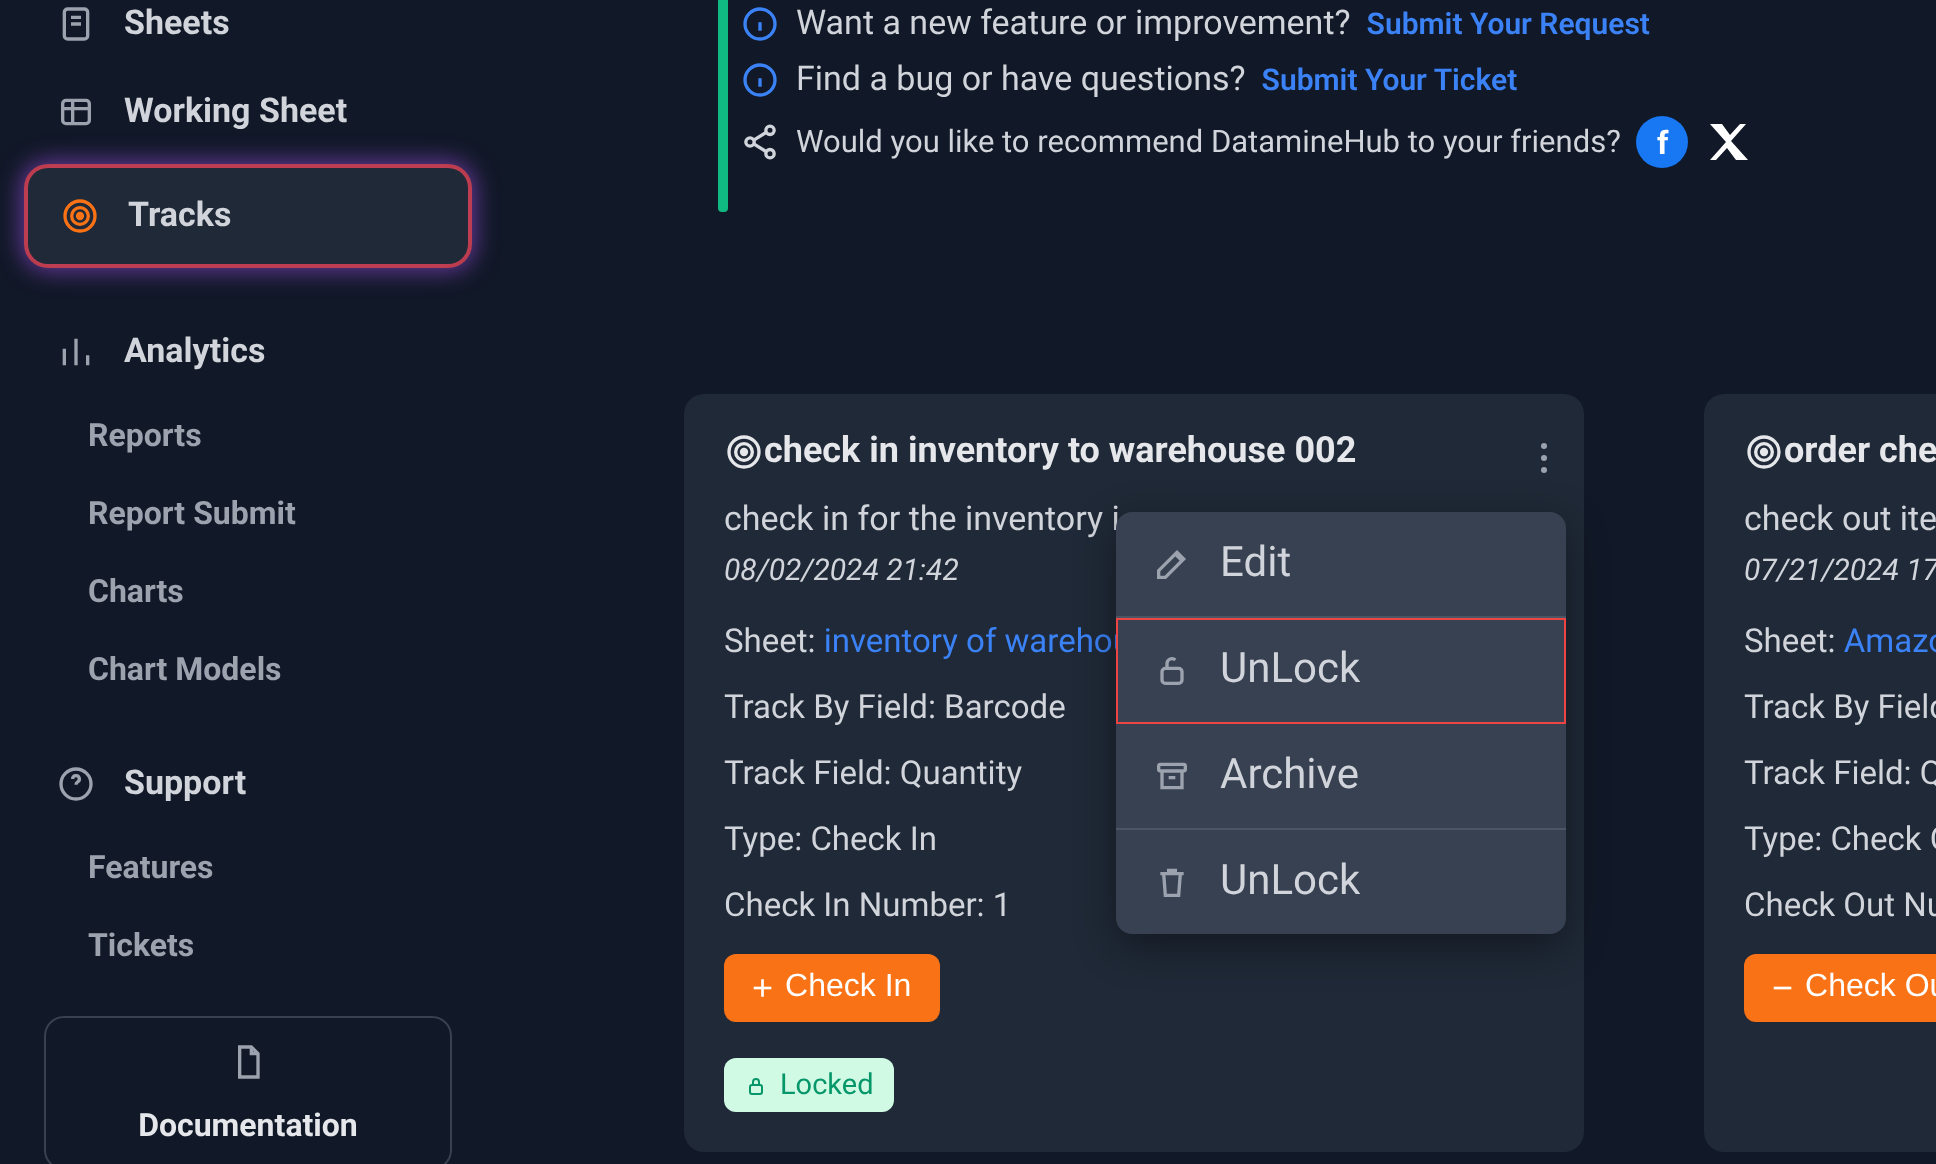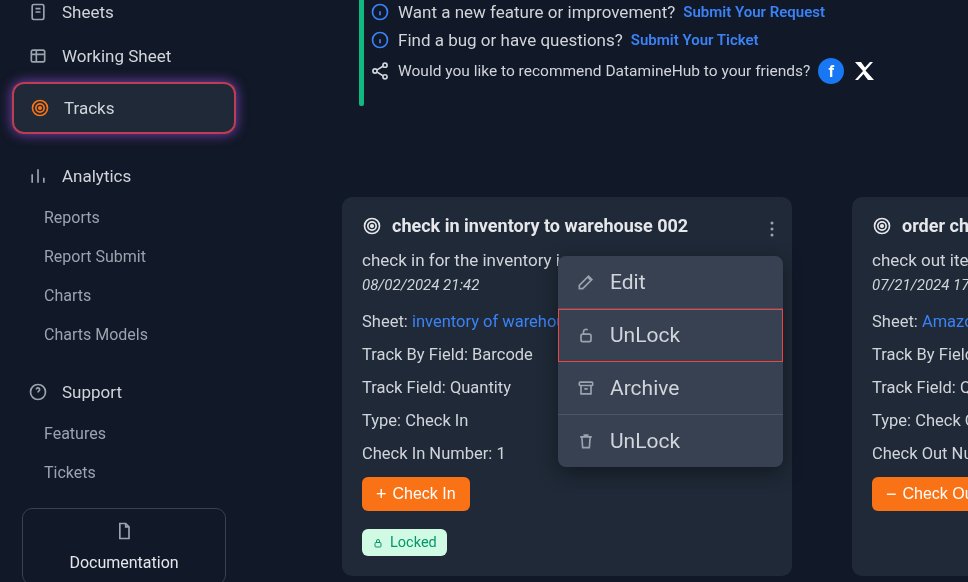--- a/index.html
+++ b/index.html
@@ -11,20 +11,21 @@
   height: 582px;
   overflow: hidden;
   position: relative;
 }
 .layout { display: flex; height: 100%; }
 .sidebar {
   width: 248px;
   background: #111827;
   padding-top: 0;
   flex-shrink: 0;
+  font-weight: bold;
 }
 .nav-item {
   display: flex;
   align-items: center;
   gap: 14px;
   padding: 12px 28px;
   font-size: 17px;
   color: #d1d5db;
   cursor: pointer;
 }
@@ -95,21 +96,20 @@
   width: 450px;
   background: #1f2937;
   border-radius: 10px;
   padding: 18px 20px 20px 20px;
   position: relative;
   flex-shrink: 0;
 }
 .card-header {
   display: flex;
   align-items: flex-end;
-  gap: 10px;
   margin-bottom: 14px;
 }
 .card-title { font-size: 18px; font-weight: 700; color: #e5e7eb; }
 .more-btn {
   position: absolute;
   right: 14px;
   top: 20px;
   cursor: pointer;
   color: #9ca3af;
   padding: 4px;
@@ -207,21 +207,21 @@
       <span class="icon">
           <svg viewBox="0 0 24 24" fill="none" stroke="#9ca3af" stroke-width="2">
             <path d="M5 20V10M12 20V4M19 20V14"></path>
           </svg>
         </span>
       <span>Analytics</span>
     </div>
     <div class="nav-sub">Reports</div>
     <div class="nav-sub">Report Submit</div>
     <div class="nav-sub">Charts</div>
-    <div class="nav-sub">Charts Models</div>
+    <div class="nav-sub">Chart Models</div>
     <div class="sep"></div>
     <div class="nav-item">
       <span class="icon">
           <svg viewBox="0 0 24 24" fill="none" stroke="#9ca3af" stroke-width="2">
             <circle cx="12" cy="12" r="9"></circle>
             <path d="M10 9a2 2 0 1 1 3 1.7c-.7.4-1 1-1 1.8M12 17h.01"></path>
           </svg>
         </span>
       <span>Support</span>
     </div>

